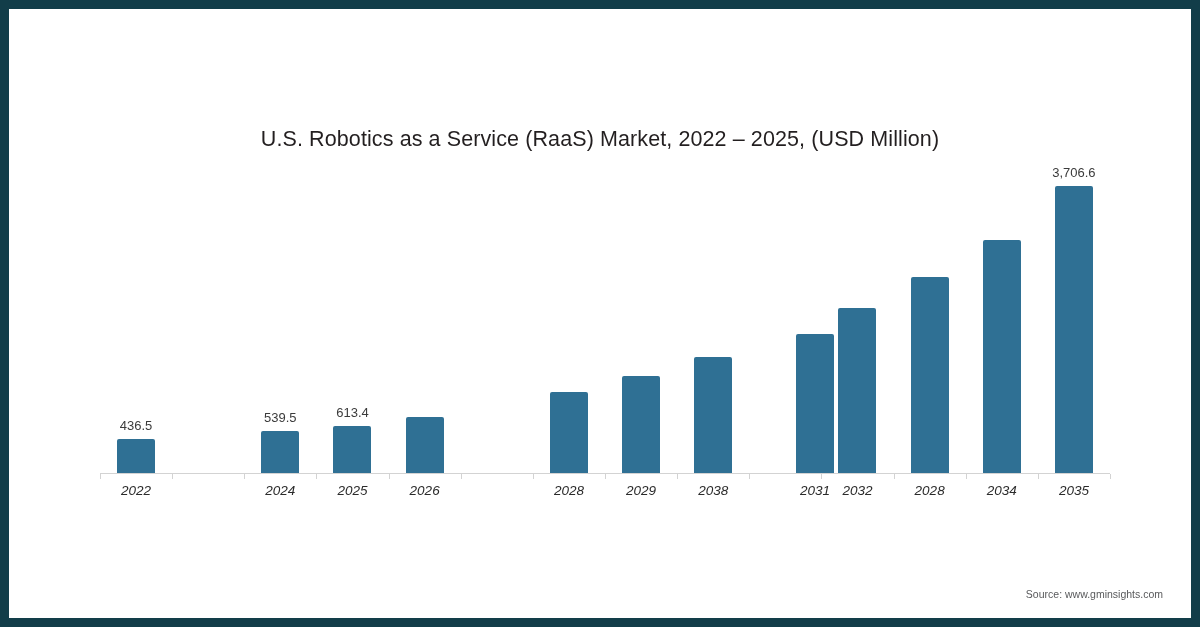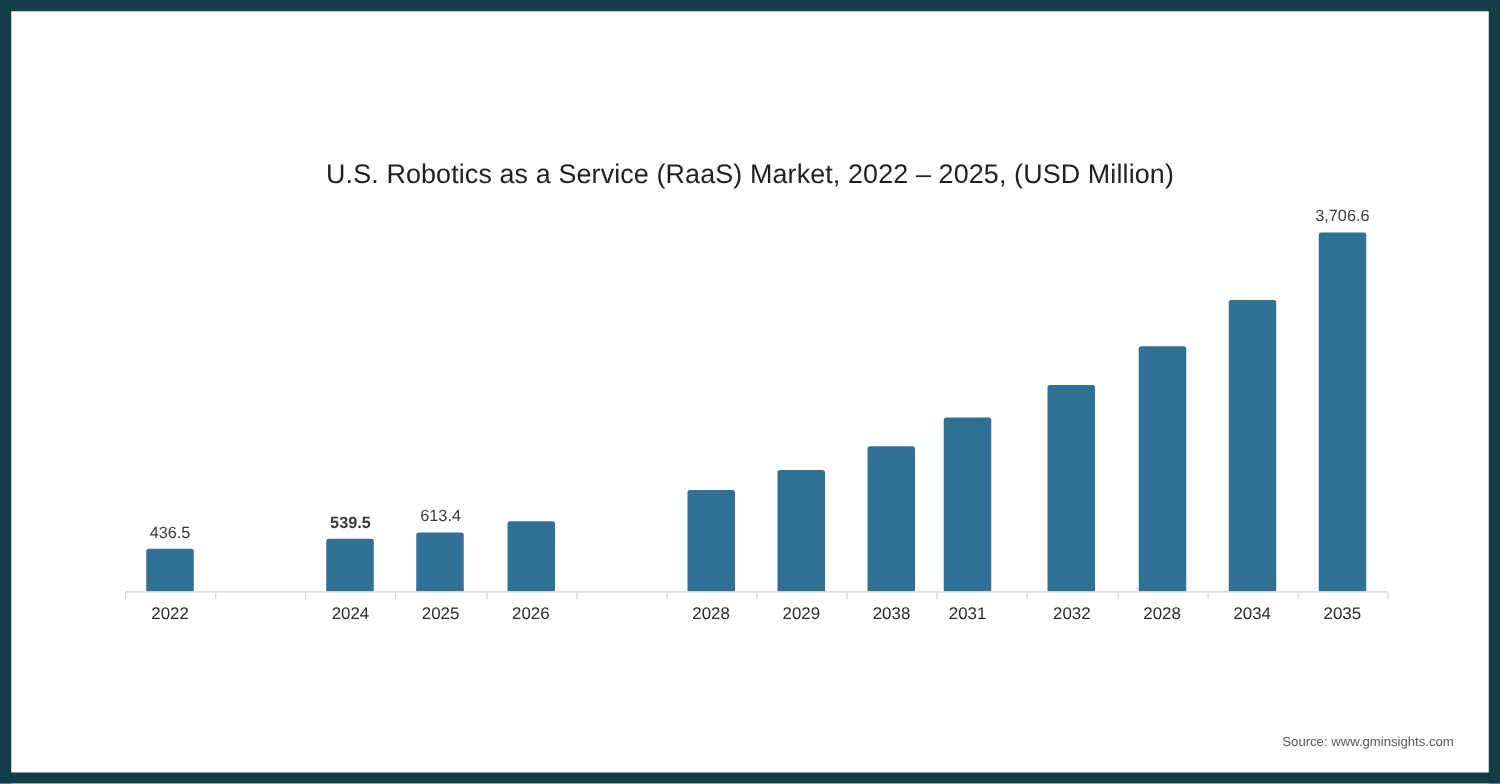--- a/index.html
+++ b/index.html
@@ -107,20 +107,21 @@
     white-space: nowrap;
   }
   .cat-label {
     position: absolute;
     top: 313px;
     left: 50%;
     transform: translateX(-50%);
     font-size: 13.5px;
     color: #2b2b2b;
     white-space: nowrap;
+    font-style: italic;
   }
 
   .source {
     position: absolute;
     right: 28px;
     bottom: 18px;
     font-size: 10.5px;
     color: #58595b;
     white-space: nowrap;
   }
@@ -141,21 +142,21 @@
 
     <div class="plot">
       <div class="bars" id="bars-container">
           <div class="bar-slot" style="left: 0px; width: 72.1429px;">
             <div class="bar" title="2022: 436.5" style="height: 33.798px; background: rgb(47, 112, 148);"></div>
             <div class="bar-label" style="bottom: 39.798px;">436.5</div>
             <div class="cat-label">2022</div>
           </div>
           <div class="bar-slot" style="left: 144.286px; width: 72.1429px;">
             <div class="bar" title="2024: 539.5" style="height: 41.7732px; background: rgb(47, 112, 148);"></div>
-            <div class="bar-label" style="bottom: 47.7732px; font-weight: bold;">539.5</div>
+            <div class="bar-label" style="bottom: 47.7732px;">539.5</div>
             <div class="cat-label">2024</div>
           </div>
           <div class="bar-slot" style="left: 216.429px; width: 72.1429px;">
             <div class="bar" title="2025: 613.4" style="height: 47.4952px; background: rgb(47, 112, 148);"></div>
             <div class="bar-label" style="bottom: 53.4952px;">613.4</div>
             <div class="cat-label">2025</div>
           </div>
           <div class="bar-slot" style="left: 288.571px; width: 72.1429px;">
             <div class="bar" title="2026: 723" style="height: 55.9815px; background: rgb(47, 112, 148);"></div>
             <div class="cat-label">2026</div>
@@ -165,21 +166,21 @@
             <div class="cat-label">2028</div>
           </div>
           <div class="bar-slot" style="left: 505px; width: 72.1429px;">
             <div class="bar" title="2029: 1250" style="height: 96.7868px; background: rgb(47, 112, 148);"></div>
             <div class="cat-label">2029</div>
           </div>
           <div class="bar-slot" style="left: 577.143px; width: 72.1429px;">
             <div class="bar" title="2030: 1500" style="height: 116.144px; background: rgb(47, 112, 148);"></div>
             <div class="cat-label">2038</div>
           </div>
-          <div class="bar-slot" style="left: 638px; width: 72.1429px; text-align: right;">
+          <div class="bar-slot" style="left: 679px; width: 72.1429px; text-align: right;">
             <div class="bar" title="2031: 1790" style="height: 138.599px; background: rgb(47, 112, 148);"></div>
             <div class="cat-label">2031</div>
           </div>
           <div class="bar-slot" style="left: 721.429px; width: 72.1429px;">
             <div class="bar" title="2032: 2130" style="height: 164.925px; background: rgb(47, 112, 148);"></div>
             <div class="cat-label">2032</div>
           </div>
           <div class="bar-slot" style="left: 793.571px; width: 72.1429px;">
             <div class="bar" title="2033: 2530" style="height: 195.897px; background: rgb(47, 112, 148);"></div>
             <div class="cat-label">2028</div>

